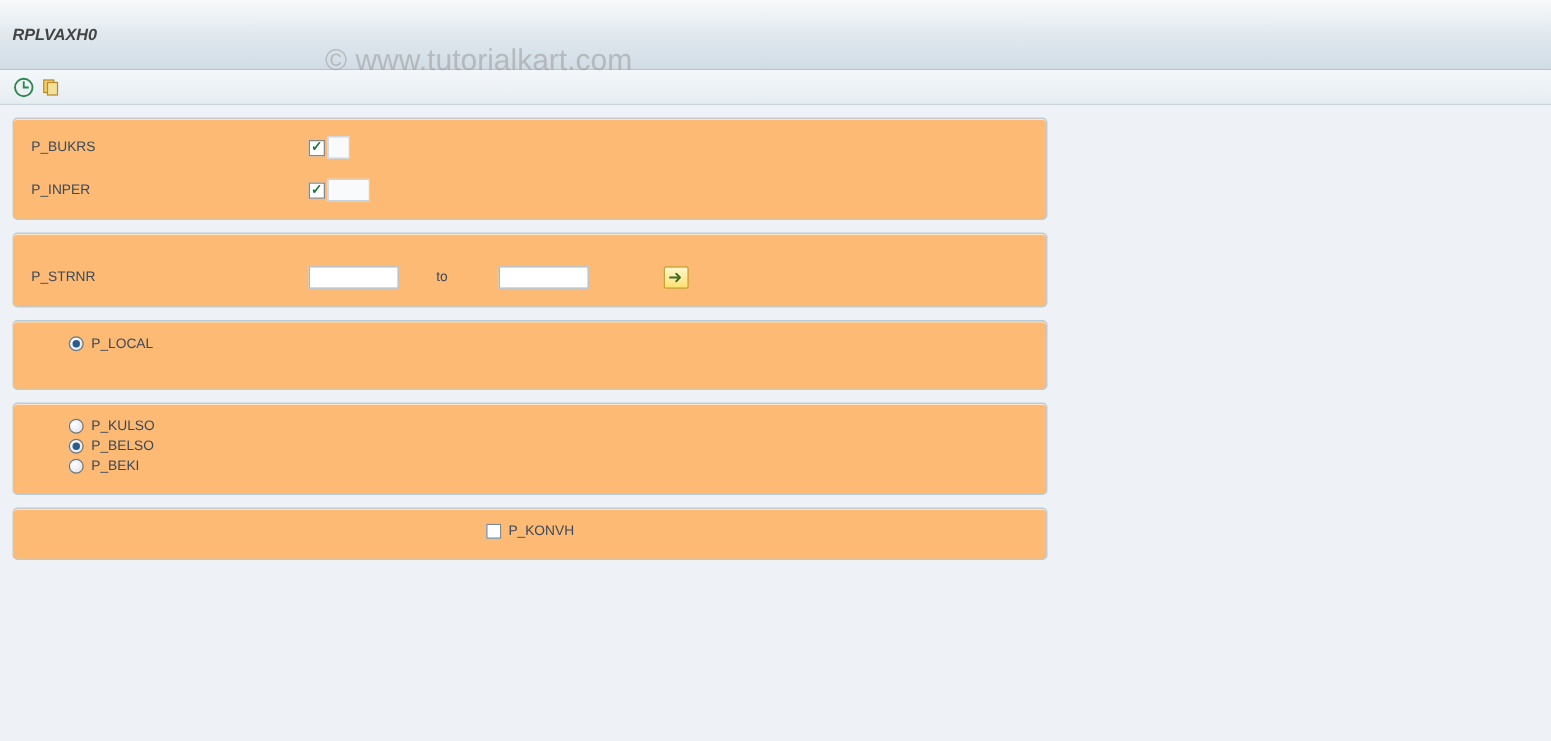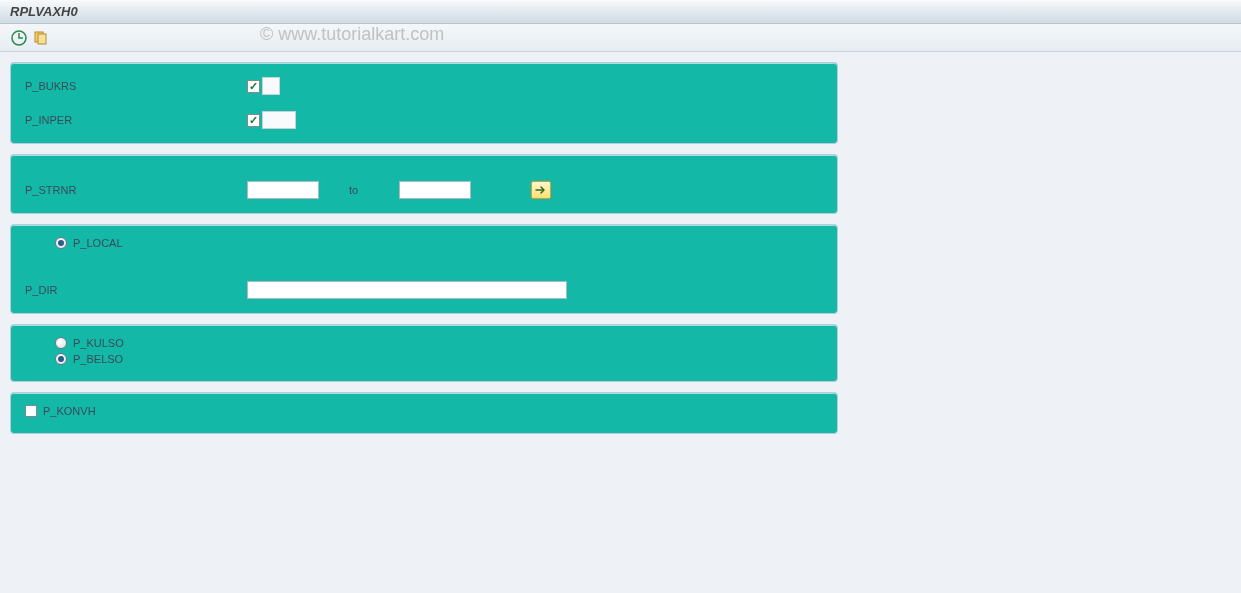--- a/index.html
+++ b/index.html
@@ -8,21 +8,21 @@
       font-size: 11px;
       background: #eef2f6;
       width: 1241px;
       height: 593px;
       overflow: hidden;
       color: #333;
     }
     .title-bar {
       background: linear-gradient(to bottom, #f8fafb 0%, #e1e9ef 50%, #d1dce5 100%);
       border-bottom: 1px solid #b8c4ce;
-      padding: 4px 10px;
+      padding: 20px 10px;
       font-weight: bold;
       font-style: italic;
       font-size: 13px;
       color: #444;
     }
     .toolbar {
       background: linear-gradient(to bottom, #f4f7fa 0%, #e6edf2 100%);
       border-bottom: 1px solid #c8d2da;
       padding: 4px 10px;
       display: flex;
@@ -34,31 +34,31 @@
       width: 18px;
       height: 18px;
       display: inline-flex;
       align-items: center;
       justify-content: center;
       cursor: pointer;
     }
     .watermark {
       position: absolute;
       left: 260px;
-      top: 24px;
+      top: 35px;
       color: rgba(160,160,160,0.6);
-      font-size: 18px;
+      font-size: 24px;
       pointer-events: none;
       z-index: 100;
     }
     .content {
       padding: 10px;
     }
     .group-box {
-      background: #14b8a6;
+      background: #fdba74;
       border: 1px solid #b8cbdb;
       border-radius: 4px;
       box-shadow: inset 0 1px 0 rgba(255,255,255,0.6);
       margin-bottom: 10px;
       padding: 12px 14px;
       width: 828px;
     }
     .form-row {
       display: flex;
       align-items: center;
@@ -170,20 +170,21 @@
     }
     .plain-check-label {
       color: #3a4a5a;
       font-size: 11px;
       vertical-align: middle;
     }
     .check-row-simple {
       display: flex;
       align-items: center;
       margin-bottom: 4px;
+      justify-content: center;
     }
   </style>
 </head>
 <body>
 
 <div class="title-bar">RPLVAXH0</div>
 
 <div class="toolbar">
   <span class="toolbar-icon" title="Execute">
     <svg viewBox="0 0 18 18">
@@ -233,34 +234,34 @@
       </span>
     </div>
   </div>
 
   <div class="group-box">
     <div class="radio-row">
       <span class="sap-radio selected"></span>
       <span class="radio-label">P_LOCAL</span>
     </div>
     <div class="spacer-row"></div>
-    <div class="form-row">
-      <span class="label-col">P_DIR</span>
-      <input class="text-input dir-input" type="text" value="" style="">
-    </div>
   </div>
 
   <div class="group-box">
     <div class="radio-row">
       <span class="sap-radio"></span>
       <span class="radio-label">P_KULSO</span>
     </div>
     <div class="radio-row">
       <span class="sap-radio selected"></span>
       <span class="radio-label">P_BELSO</span>
+    </div>
+    <div class="radio-row">
+      <span class="sap-radio"></span>
+      <span class="radio-label">P_BEKI</span>
     </div>
   </div>
 
   <div class="group-box">
     <div class="check-row-simple">
       <span class="plain-check"></span>
       <span class="plain-check-label">P_KONVH</span>
     </div>
   </div>
 

